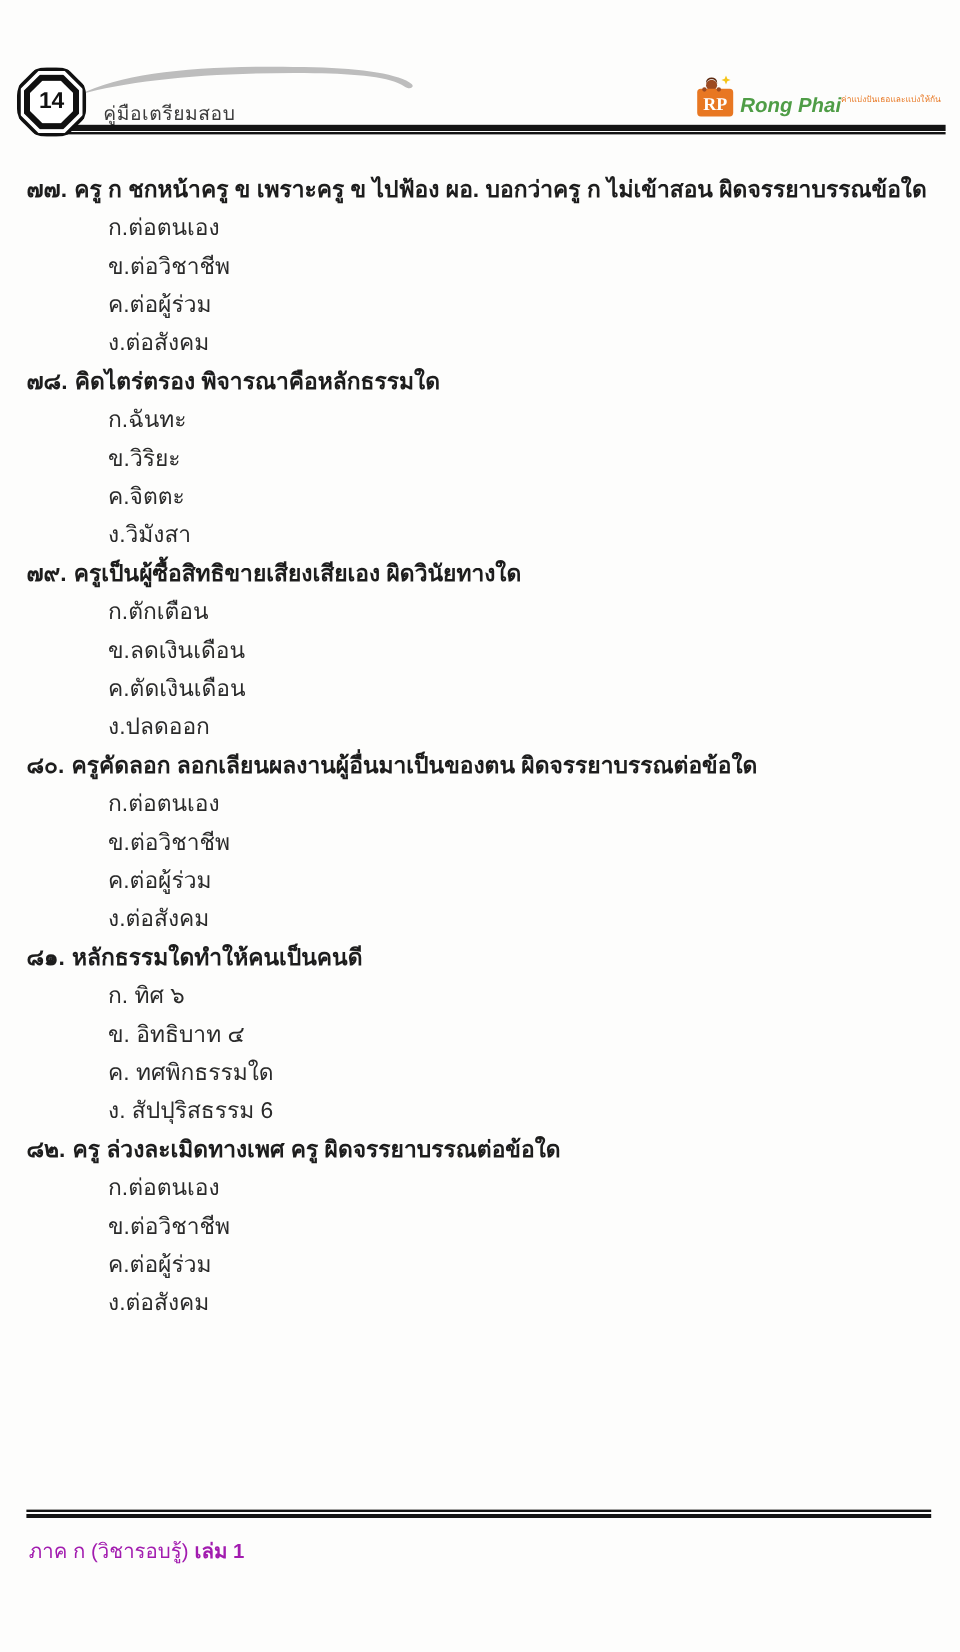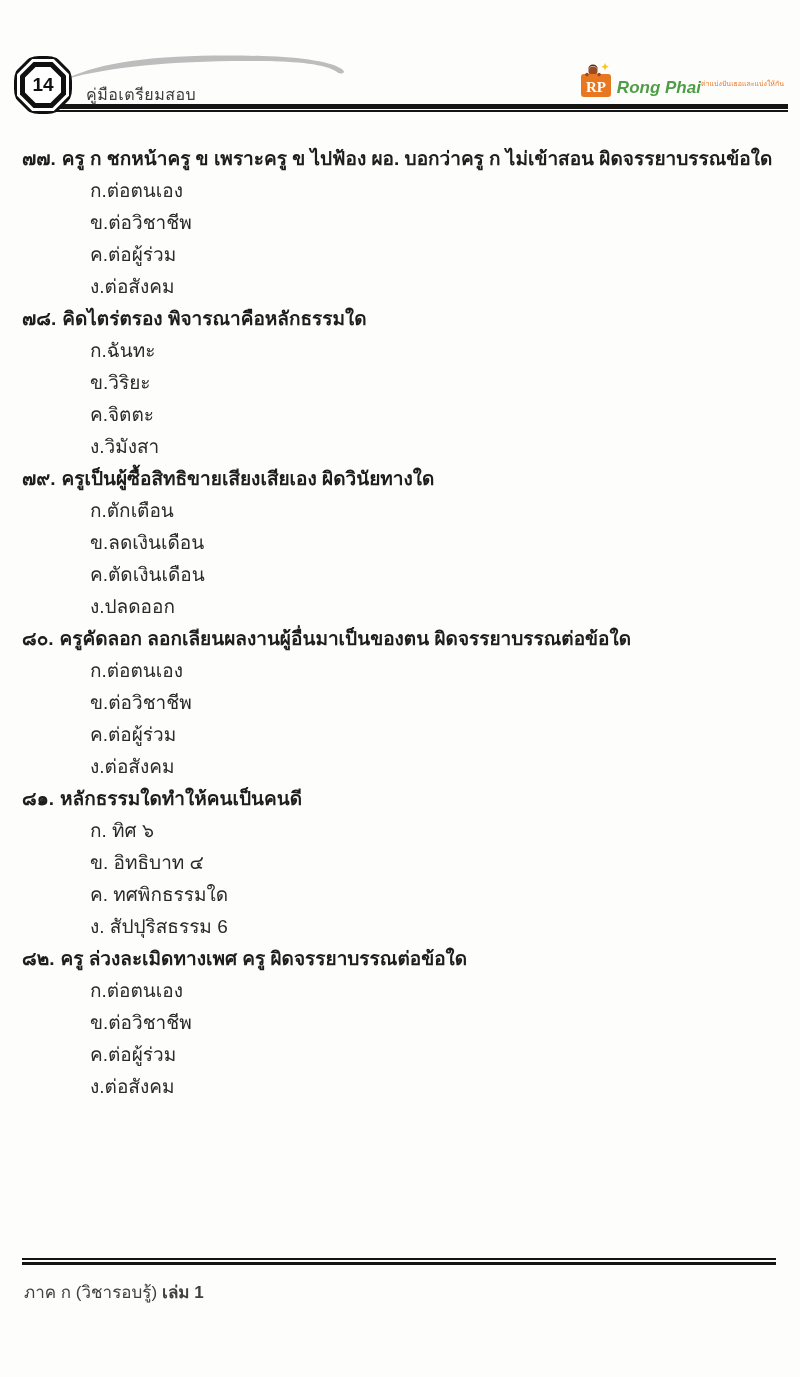--- a/index.html
+++ b/index.html
@@ -61,21 +61,21 @@
     font-size: 19px; font-weight: normal; color: #2a2a2a; line-height: 32px;
   }
 
   
   .footer-rule {
     position: absolute; left: 22px; top: 1258px; width: 754px; height: 7px;
     background: linear-gradient(#141414 0 2px, #fdfdfc 2px 4px, #141414 4px 7px);
   }
   .footer-text {
     position: absolute; left: 24px; top: 1278px;
-    font-size: 17px; color: #404040;
+    font-size: 17px; color: #a21caf;
   }
   .footer-text .vol { font-weight: bold; margin-left: 5px; }
 </style>
 </head>
 <body>
 
 <div class="header">
   <svg class="swoosh" width="290" height="28" viewBox="0 0 290 28">
     <path d="M 4 26 C 45 6, 110 1, 200 3 C 240 4, 272 9, 281 17 C 284 20, 279 22, 275 19 C 264 11, 235 8.5, 200 8 C 120 7, 50 13, 4 26 Z" fill="#bdbdbd"></path>
   </svg>

